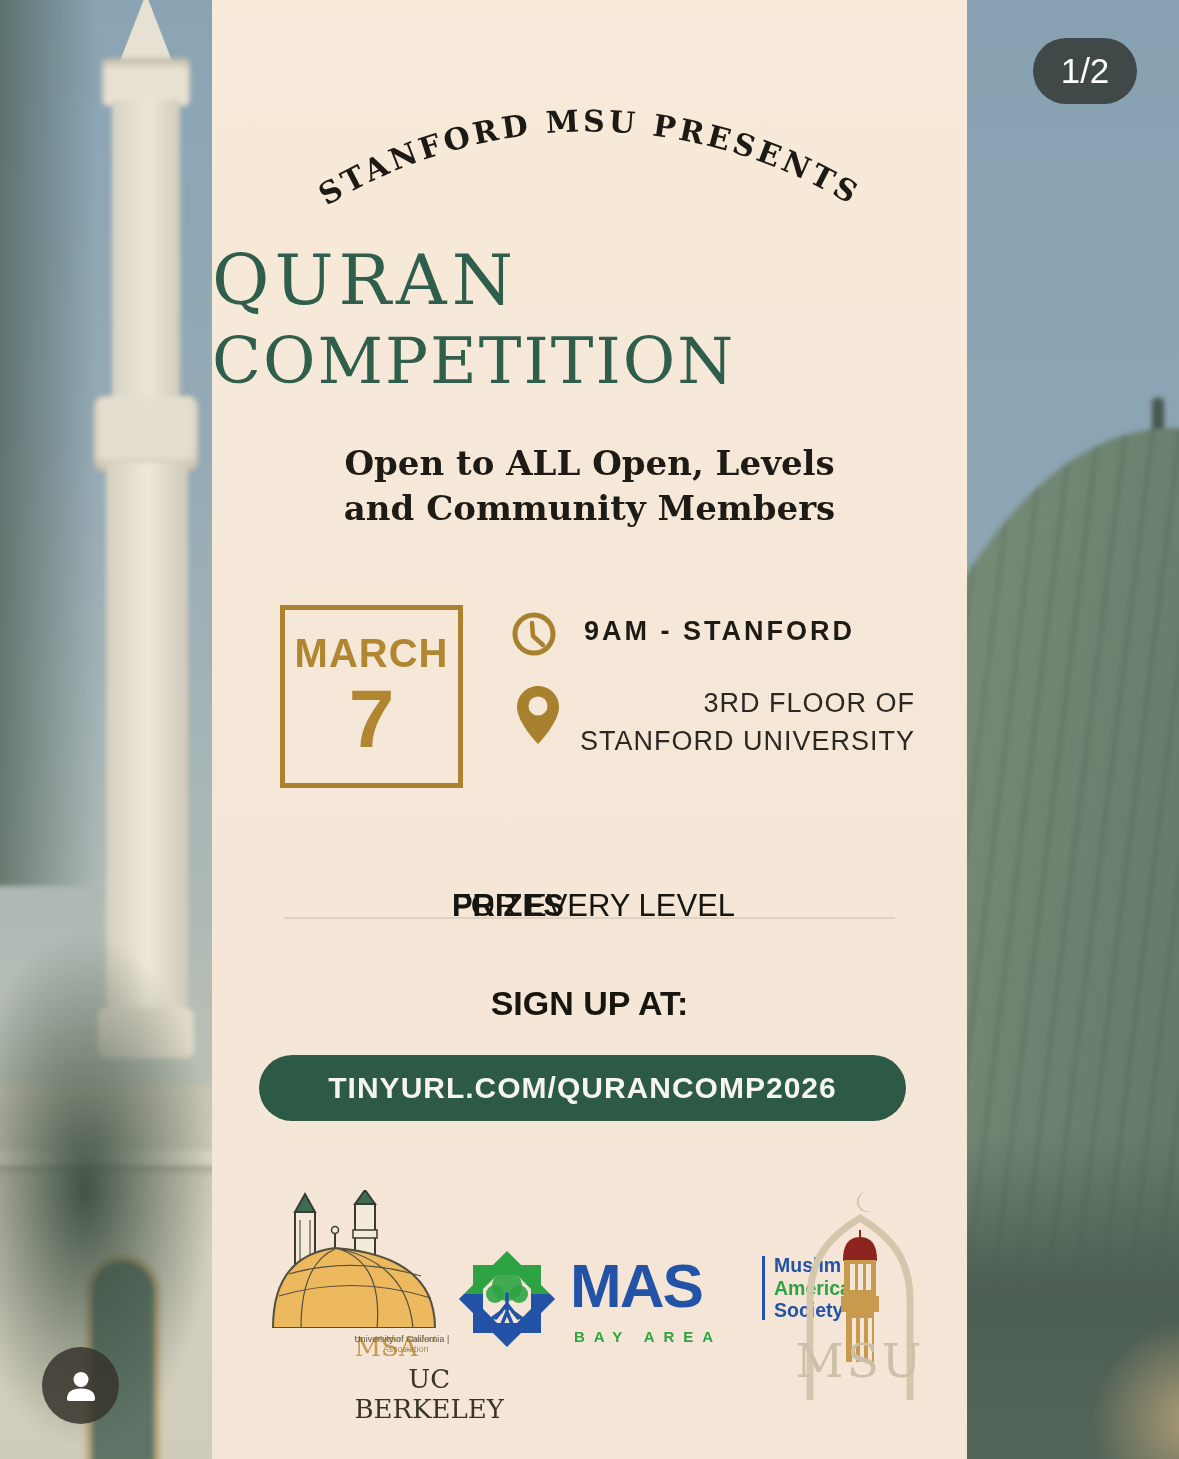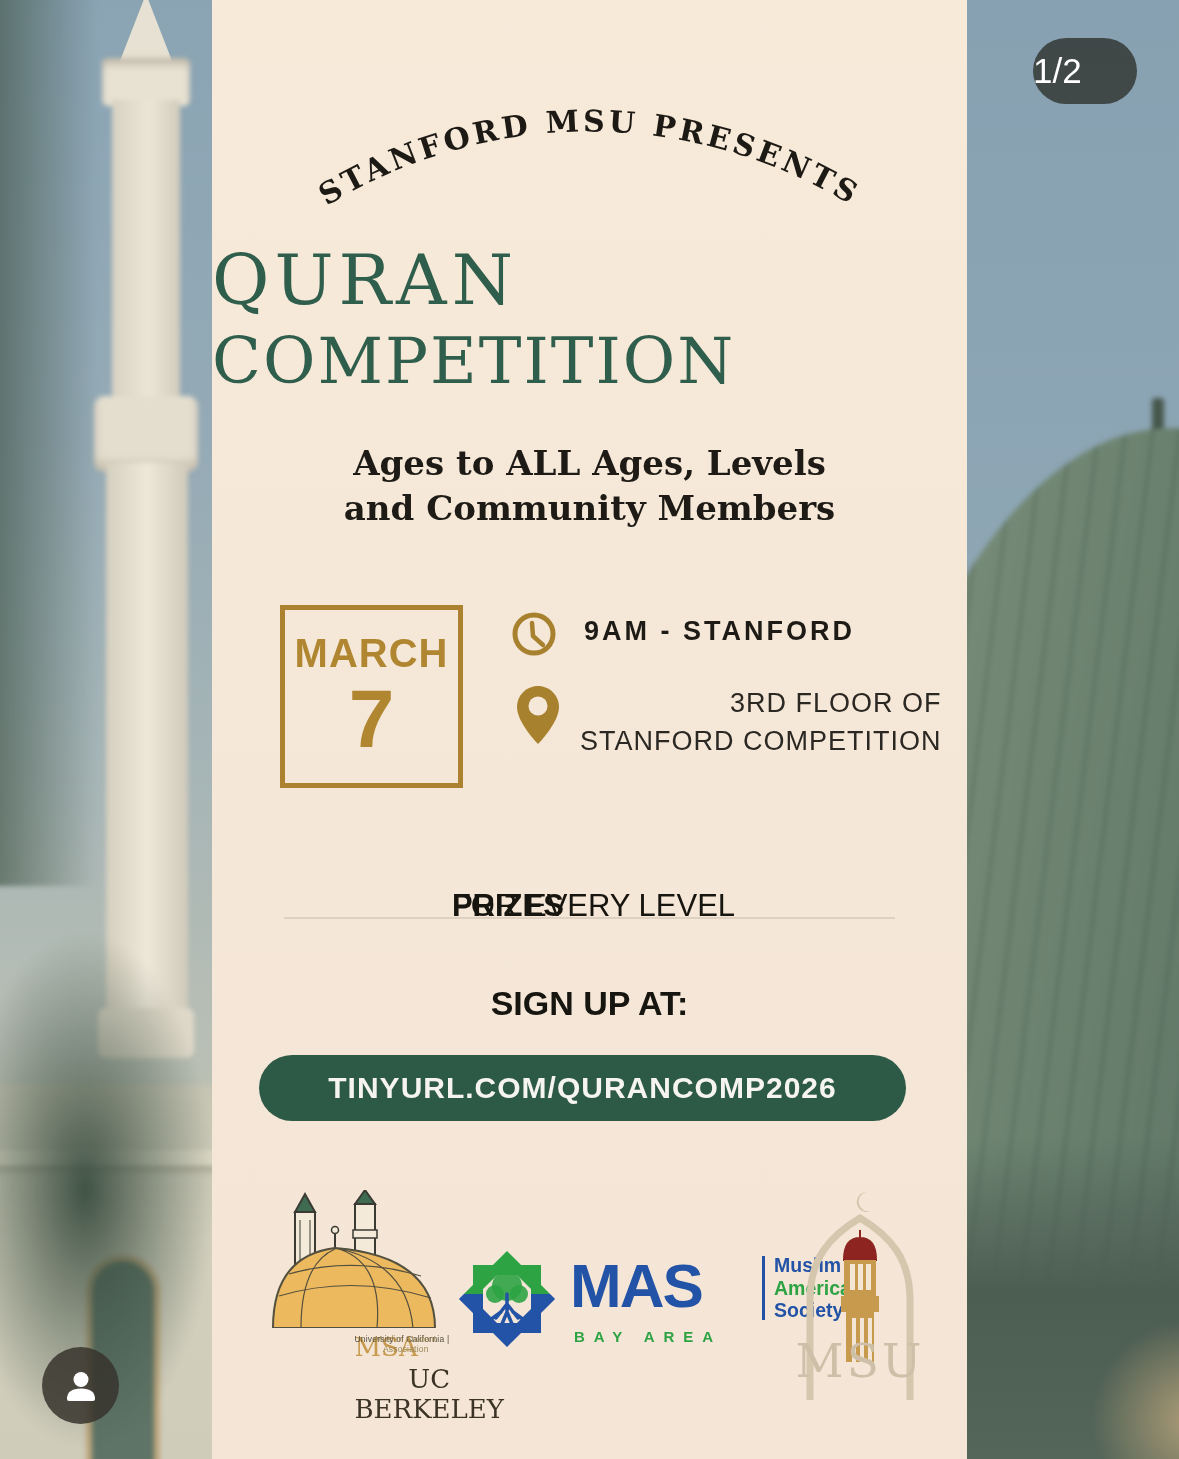--- a/index.html
+++ b/index.html
@@ -102,21 +102,21 @@
   .mas-words .blue{color:#2353a6;} .mas-words .green{color:#2ea344;}
   .mas-region{left:122px;top:86px;font-size:15px;font-weight:bold;color:#2ea344;letter-spacing:9px;}
 
   .logo-msu{left:578px;top:1188px;width:140px;height:215px;}
   .logo-msu svg{left:4px;top:0;}
   .msu-text{left:0;top:145px;width:100%;text-align:center;font-family:"DejaVu Serif",serif;
             font-size:47px;color:#cec0a8;letter-spacing:3px;}
 
   
   .page-badge{position:absolute;left:1033px;top:38px;width:104px;height:66px;border-radius:33px;
-              background:rgba(43,46,42,.78);z-index:3;display:flex;align-items:center;justify-content:flex-start;}
+              background:rgba(43,46,42,.78);z-index:3;display:flex;align-items:center;justify-content:center;}
   .page-badge span{color:#ffffff;font-size:35px;}
   .avatar-btn{position:absolute;left:42px;top:1347px;width:77px;height:77px;border-radius:50%;
               background:rgba(55,52,45,.85);z-index:3;display:flex;align-items:center;justify-content:center;}
 </style>
 </head>
 <body>
 
 <div id="screen">
 
   <div class="bg-panel bg-left">
@@ -150,42 +150,42 @@
         <textPath href="#arcpath" startOffset="50%">STANFORD MSU PRESENTS</textPath>
       </text>
     </svg>
 
     <div class="title">
       <span class="t1">QURAN</span>
       <span class="t2">COMPETITION</span>
     </div>
 
     <div class="subtitle">
-      <span>Ages to ALL Ages, Levels</span>
+      <span>Open to ALL Open, Levels</span>
       <span>and Community Members</span>
     </div>
 
     <div class="datebox">
       <span class="month">MARCH</span>
       <span class="day">7</span>
     </div>
 
     <svg class="clock-icon" width="48" height="48" viewBox="0 0 48 48">
       <circle cx="24" cy="24" r="19" fill="none" stroke="#a8812f" stroke-width="5"></circle>
       <path d="M22,13 L23,26 L33,35" fill="none" stroke="#a8812f" stroke-width="4.5" stroke-linecap="round" stroke-linejoin="round"></path>
     </svg>
     <div class="time-text">9AM - STANFORD</div>
 
     <svg class="pin-icon" width="46" height="62" viewBox="0 0 46 62">
       <path d="M23 2 C11.4 2 2 11.4 2 23 c0 15.7 21 37 21 37 s21 -21.3 21 -37 C44 11.4 34.6 2 23 2 z" fill="#a8812f"></path>
       <circle cx="23" cy="22" r="9.5" fill="#f6e8d9"></circle>
     </svg>
     <div class="loc-text">
       <span>3RD FLOOR OF</span>
-      <span>STANFORD COMPETITION</span>
+      <span>STANFORD UNIVERSITY</span>
     </div>
 
     <div class="prizes"><b>PRIZES</b><span style="position:static"> FOR EVERY LEVEL</span></div>
 
     <div class="divider"></div>
 
     <div class="signup-label">SIGN UP AT:</div>
 
     <div class="signup-pill">
       <span>TINYURL.COM/QURANCOMP2026</span>

